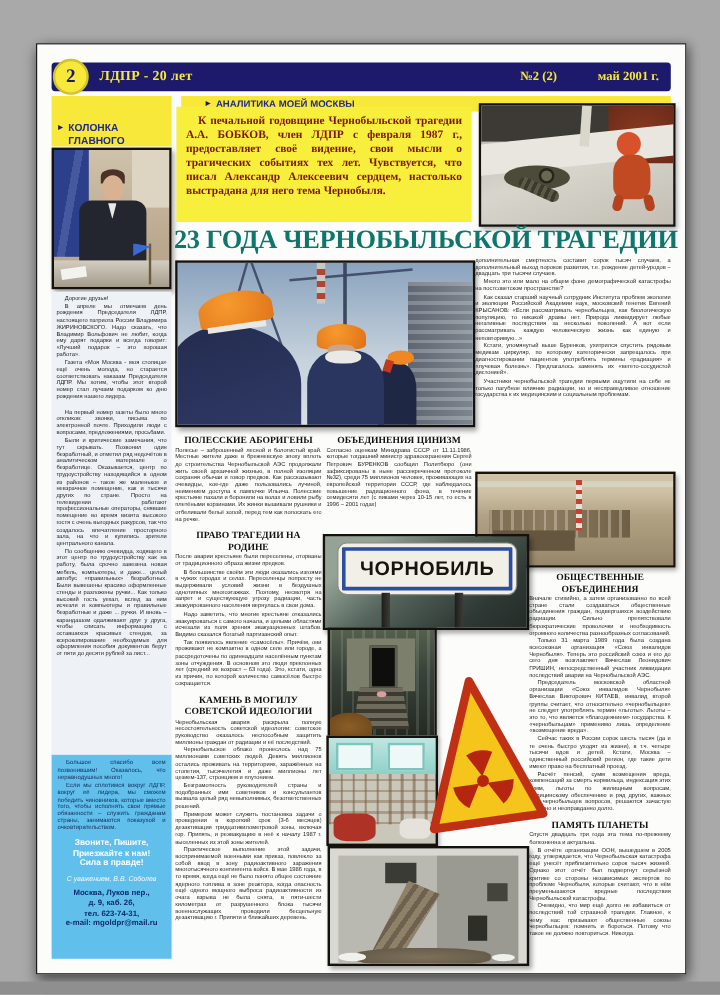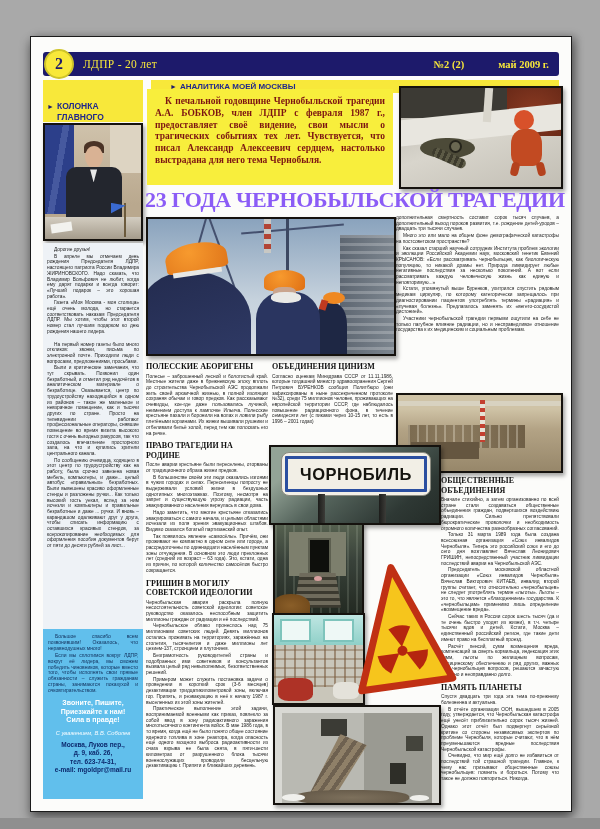--- a/index.html
+++ b/index.html
@@ -10,21 +10,21 @@
         border:1px solid #1b1b1b;box-shadow:0 6px 10px rgba(0,0,0,.45),4px 0 8px rgba(0,0,0,.25);}
   .abs{position:absolute;}
 
   
   .header-bar{left:12px;top:15px;width:516px;height:24px;background:#1d1a6b;border-radius:3px;
               display:flex;align-items:center;}
   .page-circle{position:absolute;left:1px;top:-3px;width:26px;height:26px;border-radius:50%;
                background:#f8e83a;border:2px solid #cfc42a;color:#1d1a6b;font-weight:bold;
                font-size:16px;display:flex;align-items:center;justify-content:center;
                font-family:"Liberation Serif",serif;}
-  .brand{margin-left:40px;color:#f8e83a;font-weight:normal;font-size:11.5px;
+  .brand{margin-left:40px;color:#f8e83a;font-weight:bold;font-size:11.5px;
          font-family:"Liberation Serif",serif;letter-spacing:.3px;}
   .hspacer{flex:1;}
   .issue{color:#f8e83a;font-weight:bold;font-size:10.5px;margin-right:34px;font-family:"Liberation Serif",serif;text-align:center;}
   .idate{color:#f8e83a;font-weight:bold;font-size:10.5px;margin-right:10px;font-family:"Liberation Serif",serif;}
 
   .ylabel{background:#f8e83a;color:#20288c;font-weight:bold;}
   .sidebar-label{left:12px;top:43px;width:100px;height:42px;font-size:8.5px;line-height:11px;
                  padding:21px 0 0 4px;box-sizing:border-box;display:flex;}
   .sidebar-label .txt{white-space:pre-line;}
   .analytics-bar{left:120px;top:43px;width:408px;height:13px;font-size:8px;
@@ -43,27 +43,27 @@
   .call{font-size:7px;line-height:8.5px;font-weight:bold;color:#ffffff;text-align:center;margin-top:5px;}
   .sig{font-size:5.8px;color:#f4fbff;text-align:center;margin-top:5px;font-style:italic;}
   .addr{font-size:6.5px;line-height:8.5px;font-weight:bold;color:#0d2a6e;text-align:center;margin-top:5px;}
 
   
   .lede{left:116px;top:52px;width:246px;height:96px;background:#f8ee3c;
         padding:7px 8px;box-sizing:border-box;}
   .lede p{margin:0;font-family:"Liberation Serif",serif;font-weight:bold;color:#7c1412;
           font-size:9.5px;line-height:11.8px;text-align:justify;text-indent:10px;}
   .headline{left:114px;top:147px;width:416px;height:32px;font-family:"Liberation Serif",serif;
-            font-weight:bold;font-size:22px;line-height:32px;color:#8b5cf6;white-space:nowrap;
+            font-weight:bold;font-size:22px;line-height:32px;color:#0f766e;white-space:nowrap;
             letter-spacing:-0.3px;}
   .col{overflow:hidden;}
   .col p{font-size:4.8px;line-height:5.7px;text-align:justify;color:#222;margin:0 0 1px;text-indent:7px;}
   .col p.ni{text-indent:0;}
   .sec-title{font-family:"Liberation Serif",serif;font-weight:bold;font-size:8px;line-height:9.5px;
-             text-align:left;color:#111;margin:5px 0 2px;}
+             text-align:center;color:#111;margin:5px 0 2px;}
   .topright{left:365px;top:178px;width:163px;height:176px;}
   .col1{left:115px;top:320px;width:122px;height:444px;}
   .col2{left:241px;top:320px;width:121px;height:86px;}
   .col3{left:410px;top:434px;width:118px;height:330px;}
 
   
   .ph{border:2px solid #15120e;box-shadow:2px 3px 4px rgba(0,0,0,.35);overflow:hidden;}
   .ph *{position:absolute;}
 
   .ph-editor{left:12px;top:86px;width:96px;height:114px;background:linear-gradient(180deg,#cfc2ab,#b9a88e 70%);}
@@ -174,21 +174,21 @@
 </head>
 <body>
 
 <div class="page">
 
   <div class="abs header-bar">
     <div class="page-circle">2</div>
     <span class="brand">ЛДПР - 20 лет</span>
     <span class="hspacer"></span>
     <span class="issue">№2 (2)</span>
-    <span class="idate">май 2009 г.</span>
+    <span class="idate">май 2001 г.</span>
   </div>
 
   <div class="abs ylabel sidebar-label">
     <span class="arrow">►</span>
     <span class="txt">КОЛОНКА
 ГЛАВНОГО
 РЕДАКТОРА</span>
   </div>
   <div class="abs ylabel analytics-bar">
     <span class="arrow">►</span>
@@ -290,21 +290,21 @@
   </div>
 
   <div class="abs col1 col">
     <div class="sec-title">ПОЛЕССКИЕ АБОРИГЕНЫ</div>
     <p class="ni">Полесье – заброшенный лесной и болотистый край. Местные жители даже в брежневскую эпоху вплоть до строительства Чернобыльской АЭС продолжали жить своей архаичной жизнью, в полной изоляции сохраняя обычаи и говор предков. Как рассказывают очевидцы, кое-где даже пользовались лучиной, неимением доступа к лампочке Ильича. Полесские крестьяне пахали и боронили на волах и ловили рыбу плетёными корзинами. Их жинки вышивали рушники и отбеливали бельё золой, перед тем как полоскать его на речке.</p>
     <div class="sec-title">ПРАВО ТРАГЕДИИ НА РОДИНЕ</div>
     <p class="ni">После аварии крестьяне были переселены, оторваны от традиционного образа жизни предков.</p>
     <p>В большинстве своём эти люди оказались изгоями в чужих городах и селах. Переселенцы попросту не выдерживали условий жизни в бездушных однотипных многоэтажках. Поэтому, несмотря на запрет и существующую угрозу радиации, часть эвакуированного населения вернулась в свои дома.</p>
     <p>Надо заметить, что многие крестьяне отказались эвакуироваться с самого начала, и целыми областями исчезали из поля зрения эвакуационных штабов. Видимо сказался богатый партизанский опыт.</p>
     <p>Так появилось явление «самосёлы». Причём, они проживают не компактно в одном селе или городе, а рассредоточены по одиннадцати населённым пунктам зоны отчуждения. В основном это люди преклонных лет (средний их возраст – 63 года). Это, кстати, одна из причин, по которой количество самосёлов быстро сокращается.</p>
-    <div class="sec-title">ГРИШИН В МОГИЛУ СОВЕТСКОЙ ИДЕОЛОГИИ</div>
+    <div class="sec-title">КАМЕНЬ В МОГИЛУ СОВЕТСКОЙ ИДЕОЛОГИИ</div>
     <p class="ni">Чернобыльская авария раскрыла полную несостоятельность советской идеологии: советское руководство оказалось неспособным защитить миллионы граждан от радиации и её последствий.</p>
     <p>Чернобыльское облако пронеслось над 75 миллионами советских людей. Девять миллионов остались проживать на территориях, заражённых на столетия, тысячелетия и даже миллионы лет цезием-137, стронцием и плутонием.</p>
     <p>Безграмотность руководителей страны и подобранных ими советников и консультантов вызвала целый ряд невыполнимых, безответственных решений.</p>
     <p>Примером может служить постановка задачи о проведении в короткий срок (3-6 месяцев) дезактивации тридцатикилометровой зоны, включая гор. Припять, и реэвакуацию в неё к началу 1987 г. выселенных из этой зоны жителей.</p>
     <p>Практическое выполнение этой задачи, воспринимаемой военными как приказ, повлекло за собой ввод в зону радиоактивного заражения многотысячного контингента войск. В мае 1986 года, в то время, когда ещё не было понято общее состояние ядерного топлива в зоне реактора, когда опасность ещё одного мощного выброса радиоактивности из очага взрыва не была снята, в пяти-шести километрах от разрушенного блока тысячи военнослужащих проводили бесцельную дезактивацию г. Припяти и ближайших деревень.</p>
   </div>
 
   <div class="abs col2 col">
     <div class="sec-title">ОБЪЕДИНЕНИЯ ЦИНИЗМ</div>
     <p class="ni">Согласно оценкам Минздрава СССР от 11.11.1986, которые тогдашний министр здравоохранения Сергей Петрович БУРЕНКОВ сообщил Политбюро (они зафиксированы в ныне рассекреченном протоколе №32), среди 75 миллионов человек, проживающих на европейской территории СССР, где наблюдалось повышение радиационного фона, в течение семидесяти лет (с пиками через 10-15 лет, то есть в 1996 – 2001 годах)</p>

